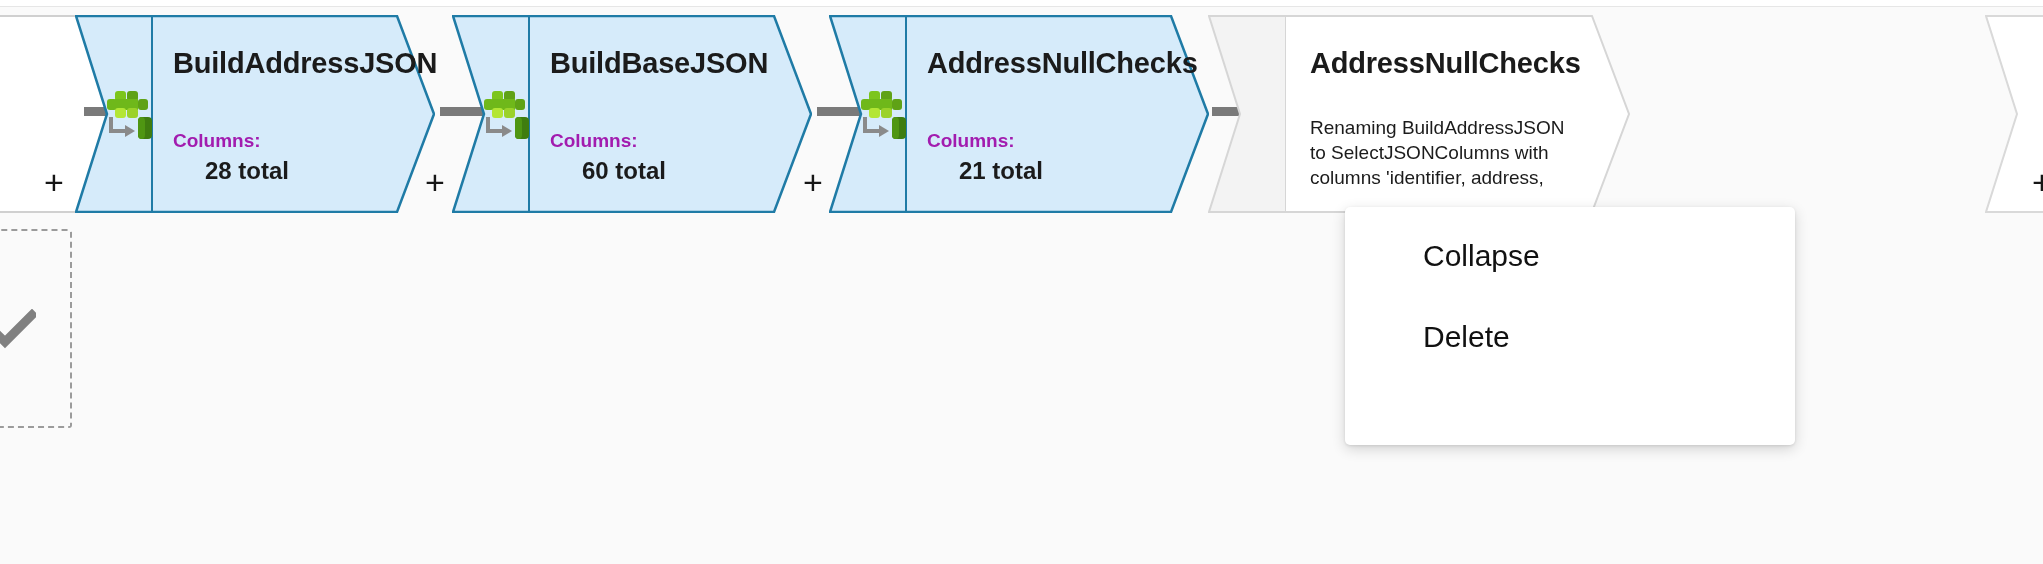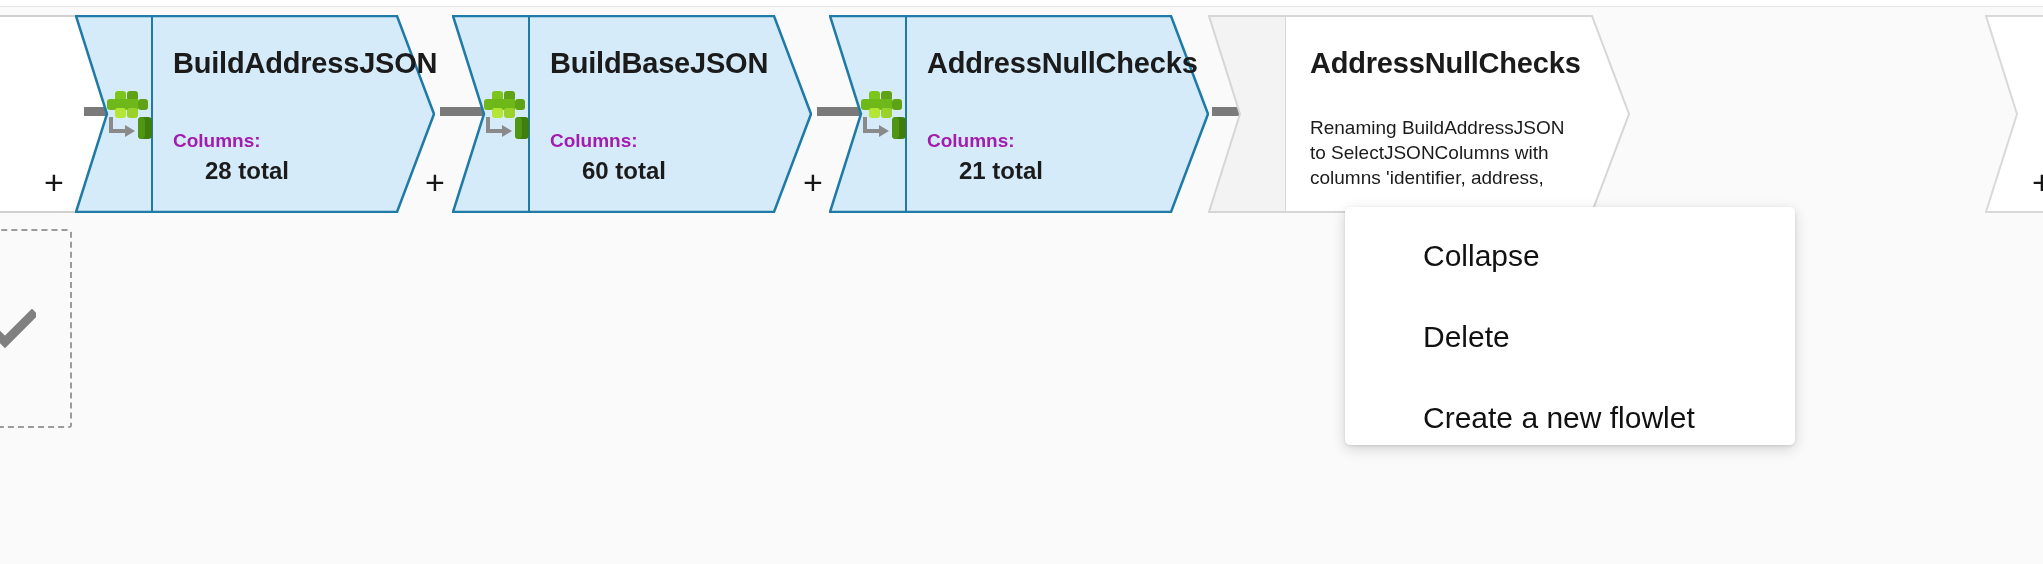--- a/index.html
+++ b/index.html
@@ -297,17 +297,16 @@
       <div class="chev">
         <svg width="62" height="40" viewBox="0 0 62 40">
           <path d="M4 6 L31 33 L58 6" fill="none" stroke="#808080" stroke-width="9" stroke-linecap="square"></path>
         </svg>
       </div>
     </div>
 
     <div class="ctx-menu">
       <div class="ctx-item">Collapse</div>
       <div class="ctx-item">Delete</div>
-      <div class="ctx-item">Create a new flowlet</div>
     </div>
 
   </div>
 </div>
 
 </body></html>

